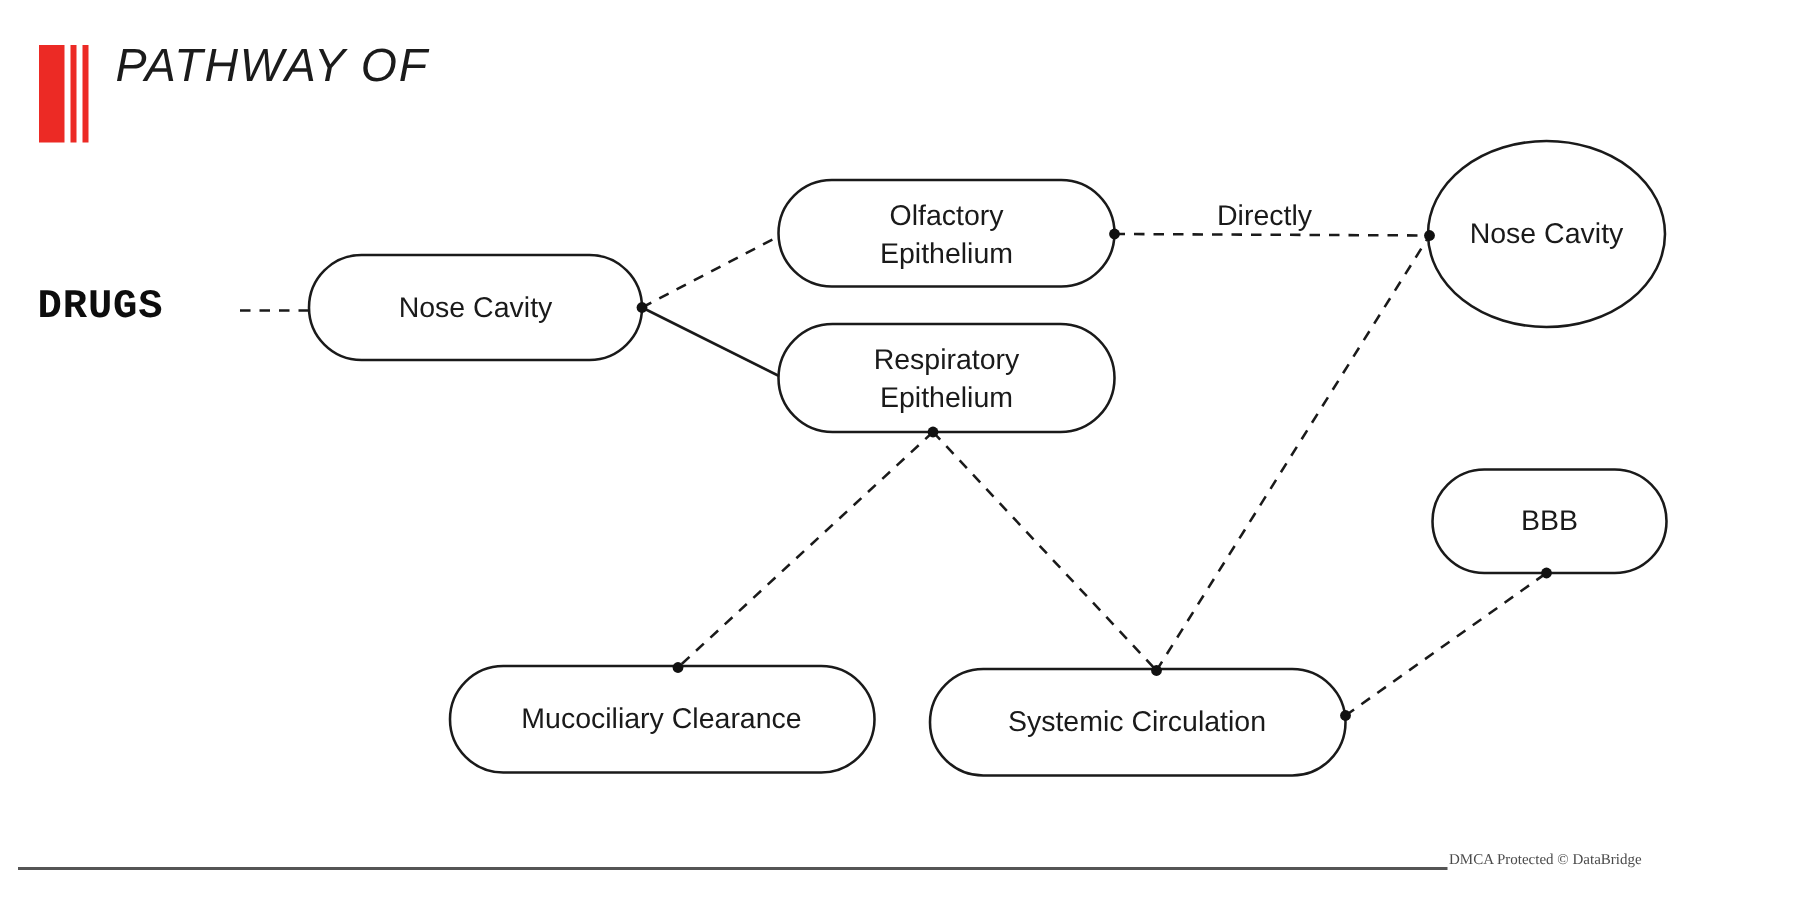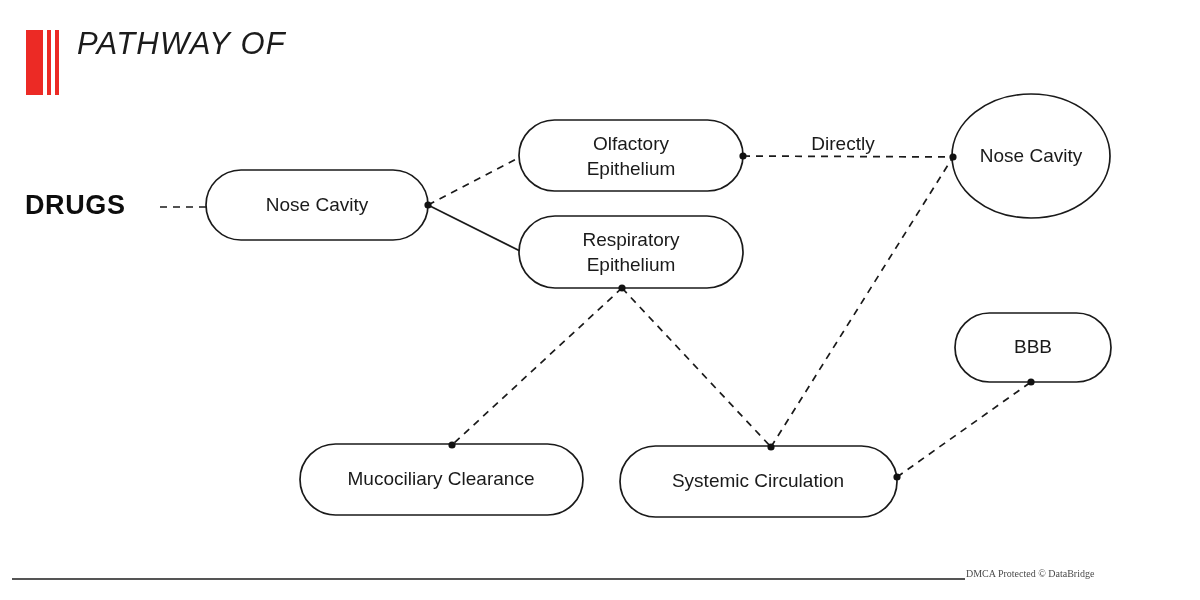--- a/index.html
+++ b/index.html
@@ -54,21 +54,21 @@
     letter-spacing: 1.2px;
     color: #1b1b1b;
     white-space: nowrap;
   }
 
   
   #source-label {
     position: absolute;
     left: 25px;
     top: 190px;
-    font-family: Liberation Sans, sans-serif;
+    font-family: Liberation Mono, monospace;
     font-weight: bold;
     font-size: 27px;
     letter-spacing: 0.6px;
     color: #0d0d0d;
     white-space: nowrap;
   }
 
   
   #diagram-svg {
     position: absolute;

